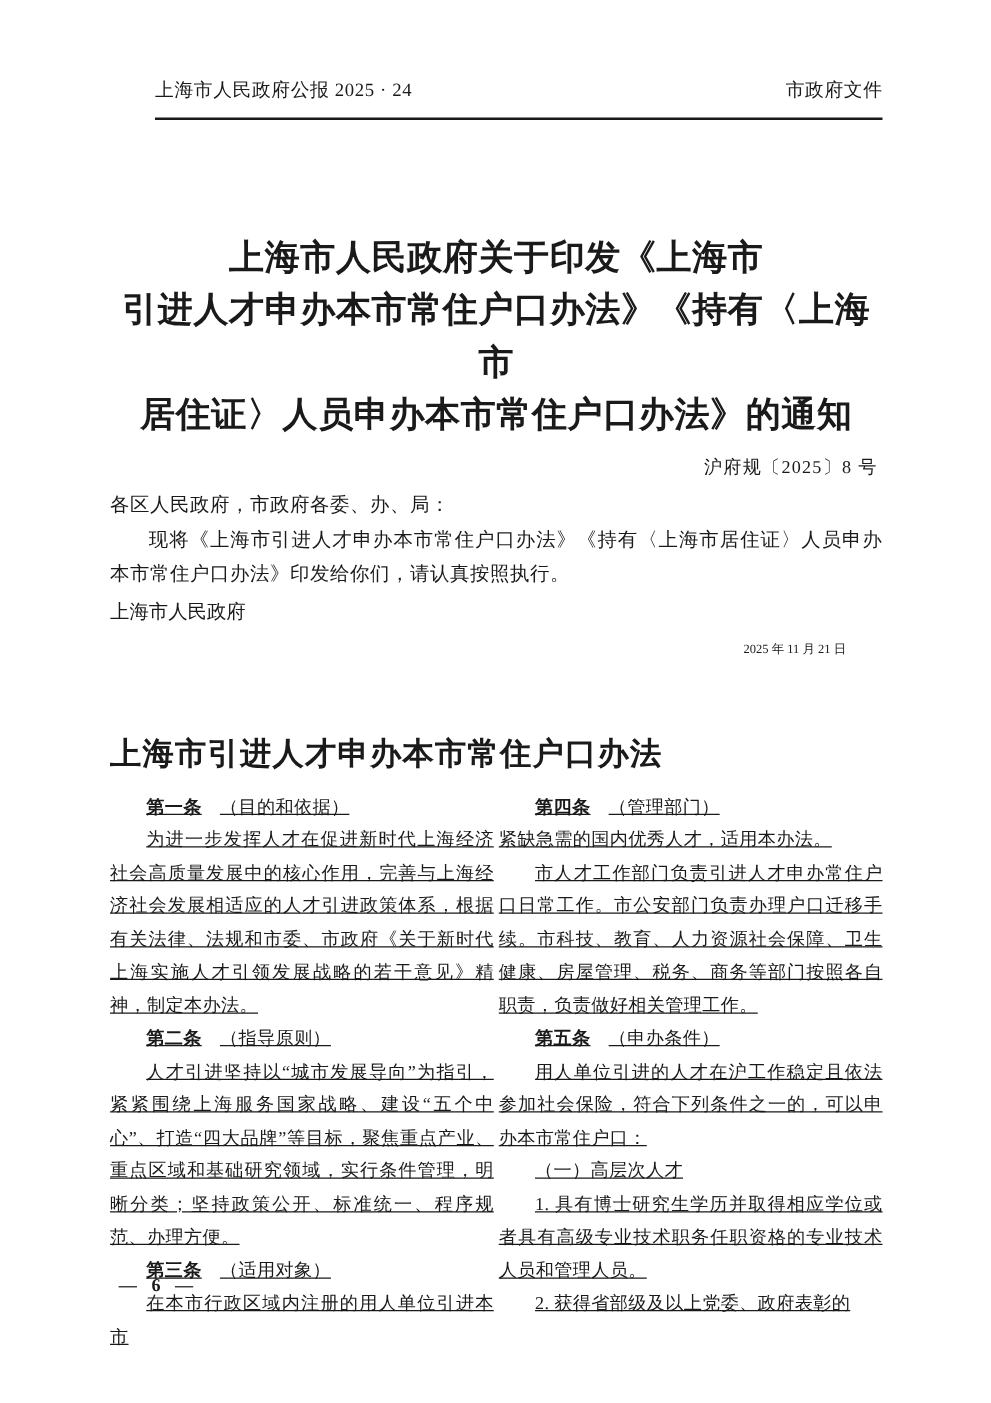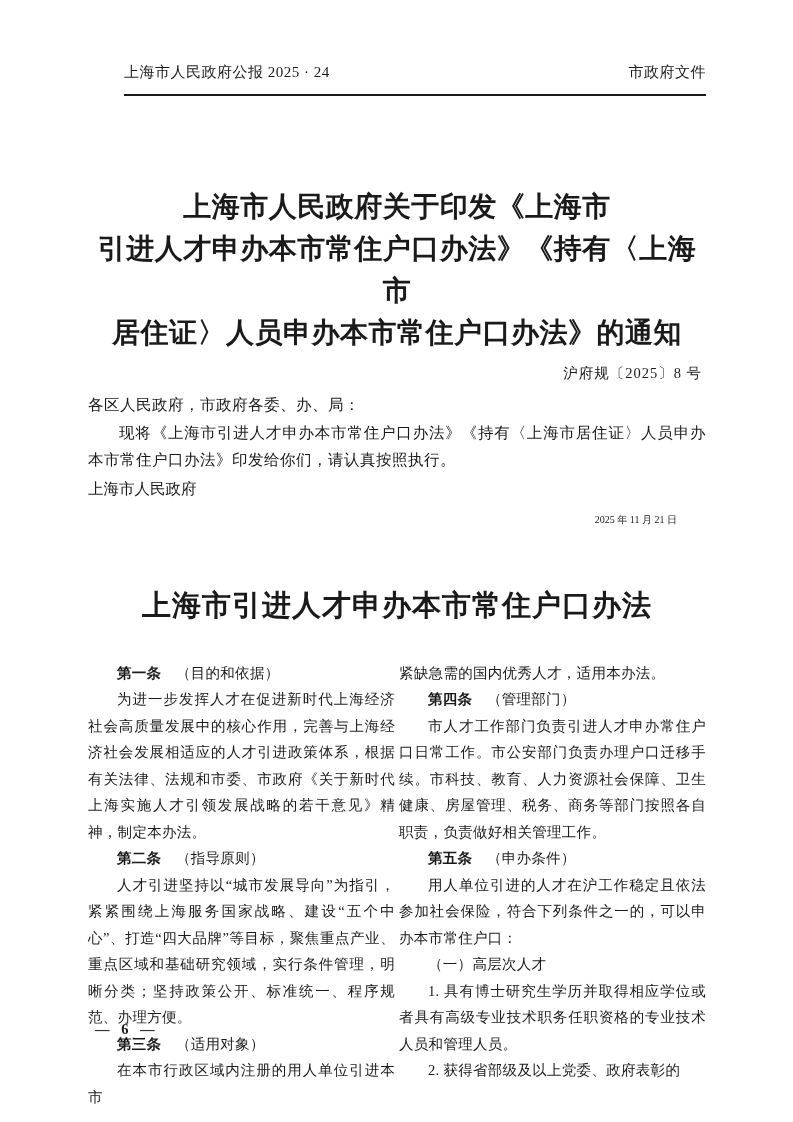--- a/index.html
+++ b/index.html
@@ -51,29 +51,30 @@
     line-height: 27.5px;
     text-align: justify;
     letter-spacing: 0.5px;
   }
   .notice-text .body-para { text-indent: 2em; }
   .signature { margin-top: 2px; font-size: 15.5px; line-height: 29px; }
   .sig-name { text-align: left; padding-right: 56px; font-family: Liberation Mono, monospace; }
   .sig-date { text-align: right; padding-right: 29px; font-size: 10px; }
   .reg-title {
     margin-top: 52px;
-    text-align: center;
+    text-align: left;
     font-weight: 700;
-    font-size: 29px;
+    font-size: 25px;
     letter-spacing: 1px;
   }
   .columns {
-    margin-top: 34px;
+    margin-top: 14px;
     display: flex;
     gap: 4px;
+    text-decoration: underline;
   }
   .col {
     flex: 1 1 0;
     min-width: 0;
     font-size: 14.5px;
     line-height: 26.5px;
     text-align: justify;
     letter-spacing: 0.3px;
   }
   .col p.para { margin: 0; }
@@ -122,22 +123,22 @@
   <div class="columns">
     <div class="col">
         <p class="para indent"><span class="art">第一条</span>（目的和依据）</p>
         <p class="para indent">为进一步发挥人才在促进新时代上海经济社会高质量发展中的核心作用，完善与上海经济社会发展相适应的人才引进政策体系，根据有关法律、法规和市委、市政府《关于新时代上海实施人才引领发展战略的若干意见》精神，制定本办法。</p>
         <p class="para indent"><span class="art">第二条</span>（指导原则）</p>
         <p class="para indent">人才引进坚持以“城市发展导向”为指引，紧紧围绕上海服务国家战略、建设“五个中心”、打造“四大品牌”等目标，聚焦重点产业、重点区域和基础研究领域，实行条件管理，明晰分类；坚持政策公开、标准统一、程序规范、办理方便。</p>
         <p class="para indent"><span class="art">第三条</span>（适用对象）</p>
         <p class="para indent">在本市行政区域内注册的用人单位引进本市</p>
       </div>
     <div class="col">
+        <p class="para indent"><span class="art">第四条</span>（管理部门）</p>
         <p class="para">紧缺急需的国内优秀人才，适用本办法。</p>
-        <p class="para indent"><span class="art">第四条</span>（管理部门）</p>
         <p class="para indent">市人才工作部门负责引进人才申办常住户口日常工作。市公安部门负责办理户口迁移手续。市科技、教育、人力资源社会保障、卫生健康、房屋管理、税务、商务等部门按照各自职责，负责做好相关管理工作。</p>
         <p class="para indent"><span class="art">第五条</span>（申办条件）</p>
         <p class="para indent">用人单位引进的人才在沪工作稳定且依法参加社会保险，符合下列条件之一的，可以申办本市常住户口：</p>
         <p class="para indent">（一）高层次人才</p>
         <p class="para indent">1. 具有博士研究生学历并取得相应学位或者具有高级专业技术职务任职资格的专业技术人员和管理人员。</p>
         <p class="para indent">2. 获得省部级及以上党委、政府表彰的</p>
       </div>
   </div>
 
 </div>

